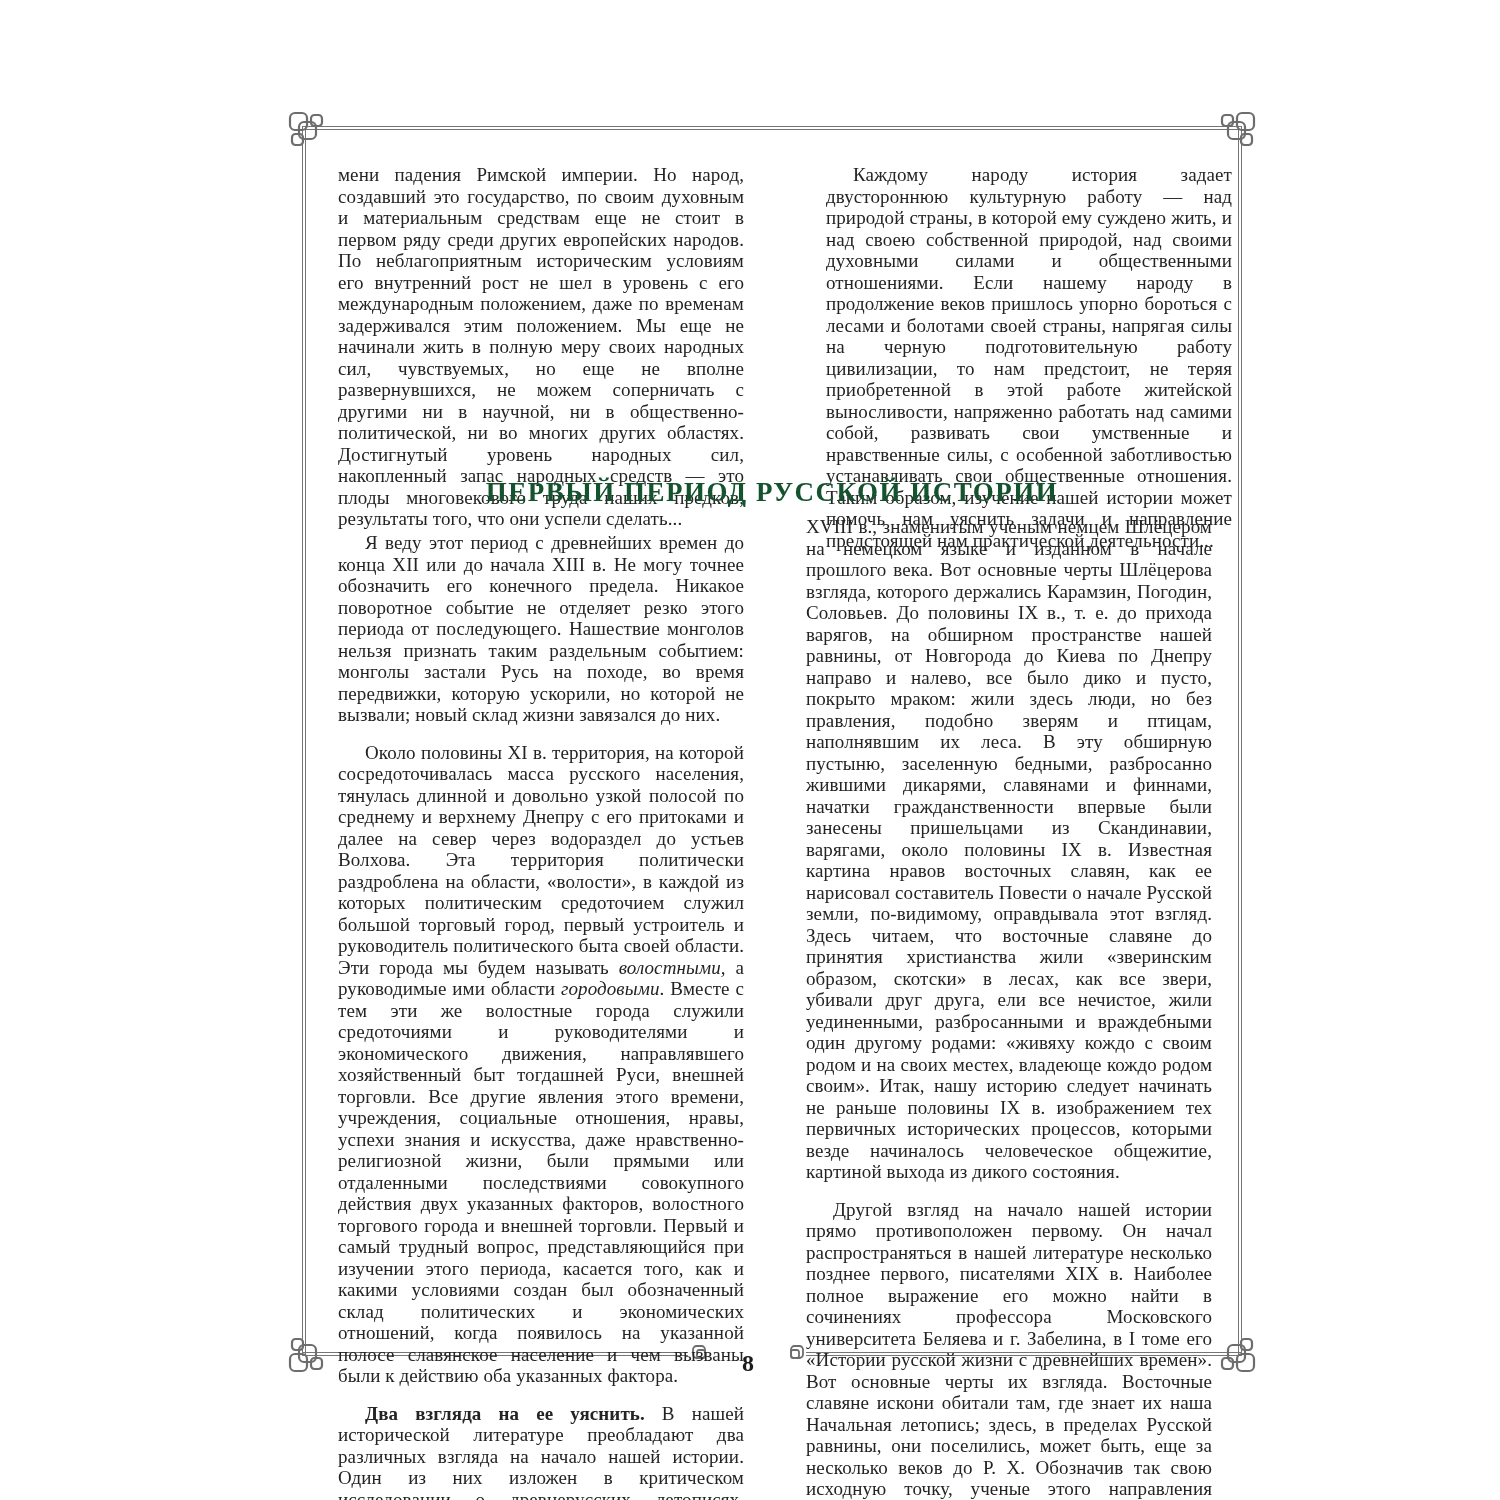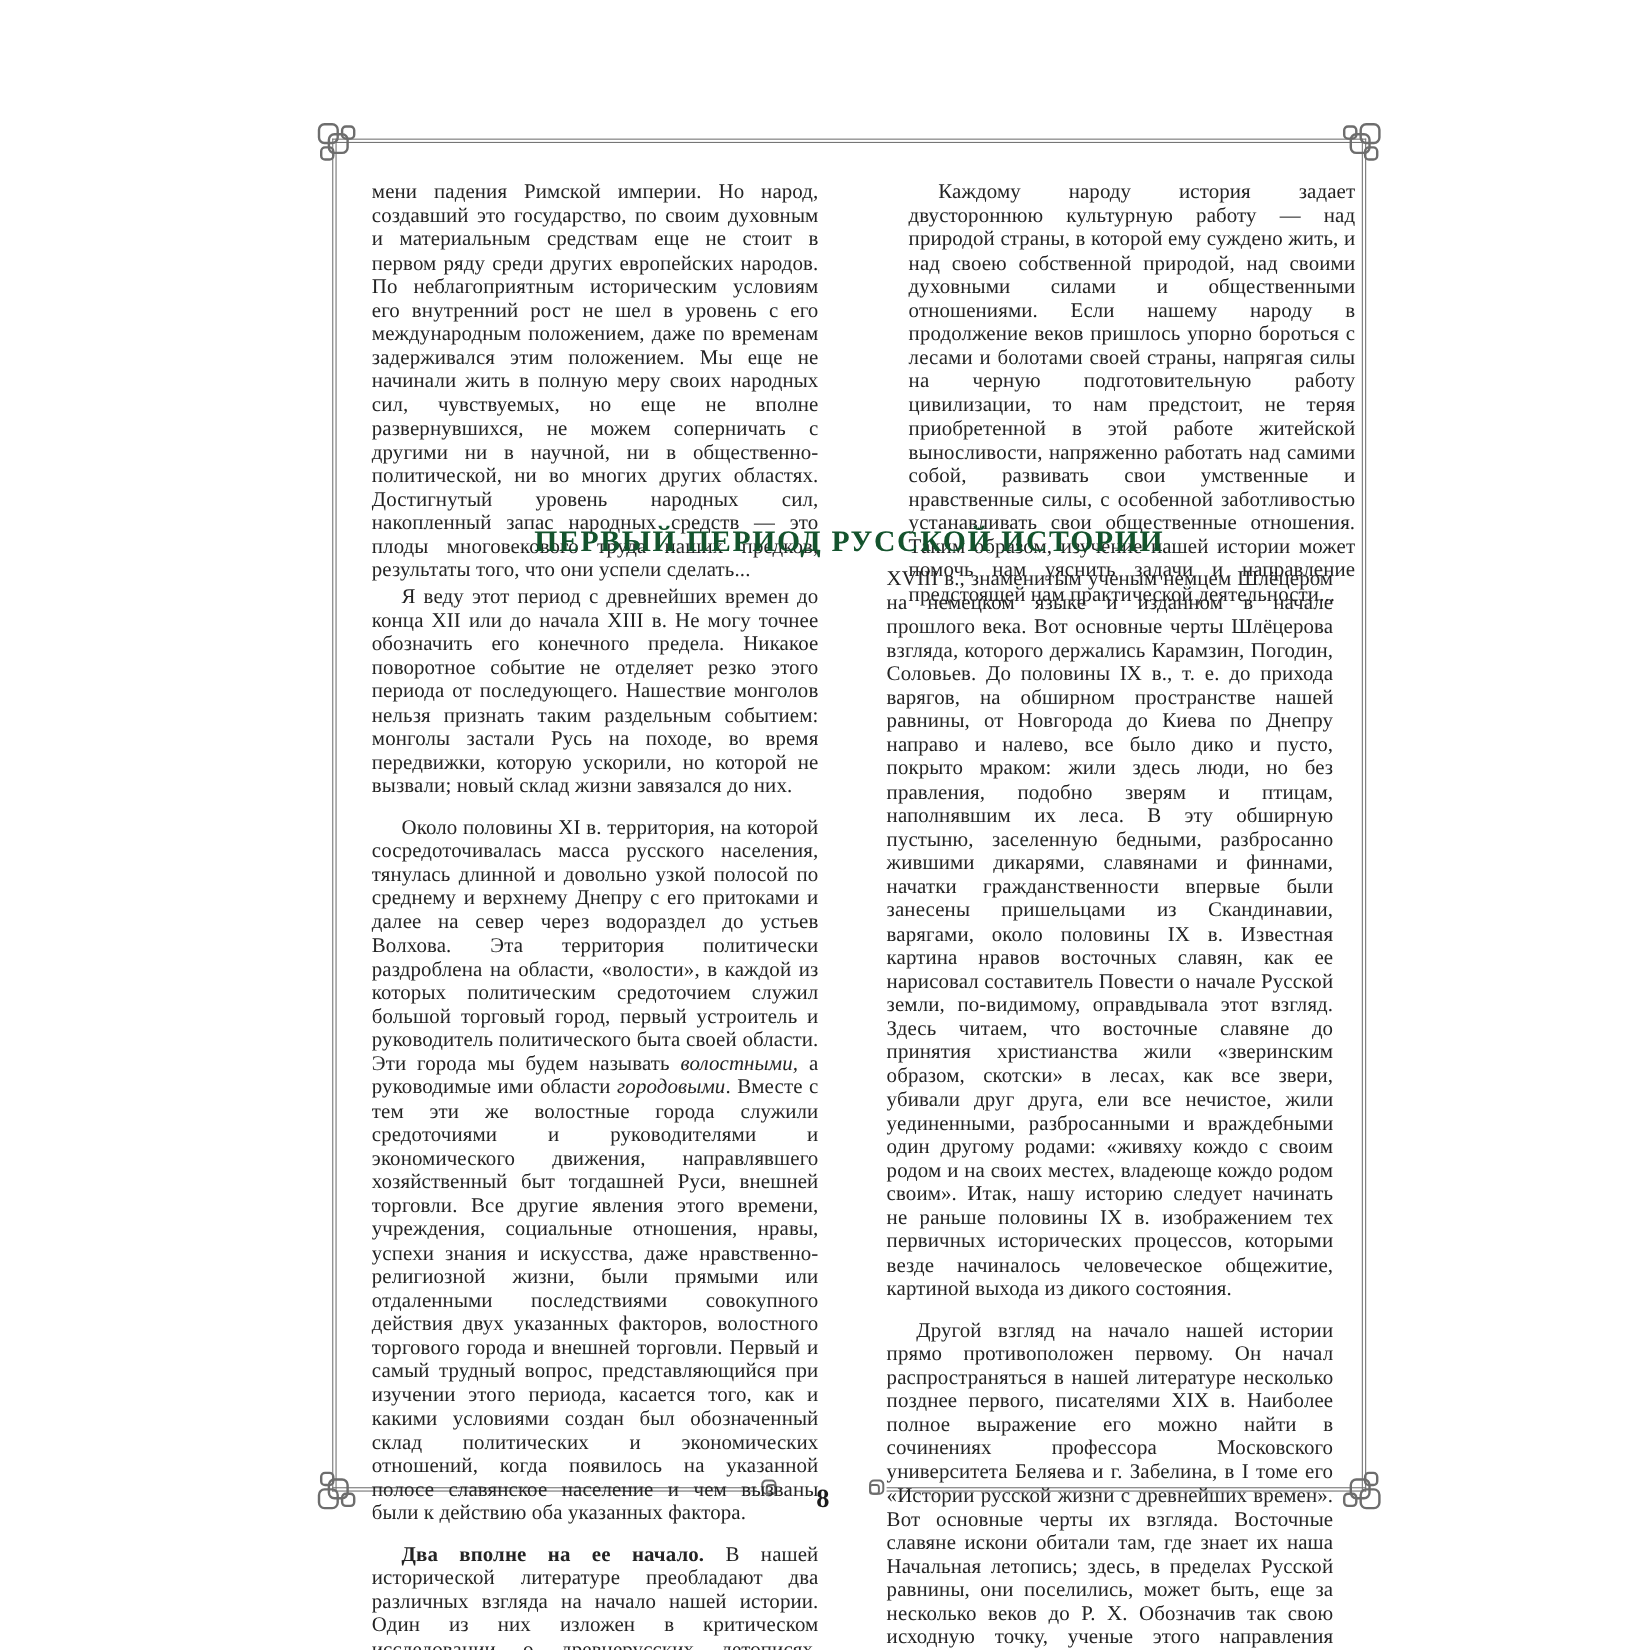--- a/index.html
+++ b/index.html
@@ -106,21 +106,21 @@
 </div>
 <div class="abs col" style="left:810px;top:148px;width:438px;">
   <p>Каждому народу история задает двустороннюю культурную работу — над природой страны, в которой ему суждено жить, и над своею собственной природой, над своими духовными силами и общественными отношениями. Если нашему народу в продолжение веков пришлось упорно бороться с лесами и болотами своей страны, напрягая силы на черную подготовительную работу цивилизации, то нам предстоит, не теряя приобретенной в этой работе житейской выносливости, напряженно работать над самими собой, развивать свои умственные и нравственные силы, с особенной заботливостью устанавливать свои общественные отношения. Таким образом, изучение нашей истории может помочь нам уяснить задачи и направление предстоящей нам практической деятельности...</p>
 </div>
 
 <div class="abs heading" style="left:302px;top:477px;width:940px;">ПЕРВЫЙ ПЕРИОД РУССКОЙ ИСТОРИИ</div>
 
 <div class="abs col" style="left:322px;top:516px;width:438px;">
   <p>Я веду этот период с древнейших времен до конца XII или до начала XIII в. Не могу точнее обозначить его конечного предела. Никакое поворотное событие не отделяет резко этого периода от последующего. Нашествие монголов нельзя признать таким раздельным событием: монголы застали Русь на походе, во время передвижки, которую ускорили, но которой не вызвали; новый склад жизни завязался до них.</p>
   <p><span>Около половины XI в. территория, на которой сосредоточивалась масса русского населения, тянулась длинной и довольно узкой полосой по среднему и верхнему Днепру с его притоками и далее на север через водораздел до устьев Волхова. Эта территория политически раздроблена на области, «волости», в каждой из которых политическим средоточием служил большой торговый город, первый устроитель и руководитель политического быта своей области. Эти города мы будем называть </span><span class="ital">волостными,</span><span> а руководимые ими области </span><span class="ital">городовыми</span><span>. Вместе с тем эти же волостные города служили средоточиями и руководителями и экономического движения, направлявшего хозяйственный быт тогдашней Руси, внешней торговли. Все другие явления этого времени, учреждения, социальные отношения, нравы, успехи знания и искусства, даже нравственно-религиозной жизни, были прямыми или отдаленными последствиями совокупного действия двух указанных факторов, волостного торгового города и внешней торговли. Первый и самый трудный вопрос, представляющийся при изучении этого периода, касается того, как и какими условиями создан был обозначенный склад политических и экономических отношений, когда появилось на указанной полосе славянское население и чем вызваны были к действию оба указанных фактора.</span></p>
-  <p class="gap-before"><span class="lead-bold">Два вполне на ее начало.</span><span> В нашей исторической литературе преобладают два различных взгляда на начало нашей истории. Один из них изложен в критическом исследовании о древнерусских летописях, составленном членом русской Академии наук</span></p>
+  <p class="gap-before"><span class="lead-bold">Два взгляда на ее уяснить.</span><span> В нашей исторической литературе преобладают два различных взгляда на начало нашей истории. Один из них изложен в критическом исследовании о древнерусских летописях, составленном членом русской Академии наук</span></p>
 </div>
 
 <div class="abs col" style="left:790px;top:500px;width:438px;">
   <p class="no-indent">XVIII в., знаменитым ученым немцем Шлёцером на немецком языке и изданном в начале прошлого века. Вот основные черты Шлёцерова взгляда, которого держались Карамзин, Погодин, Соловьев. До половины IX в., т. е. до прихода варягов, на обширном пространстве нашей равнины, от Новгорода до Киева по Днепру направо и налево, все было дико и пусто, покрыто мраком: жили здесь люди, но без правления, подобно зверям и птицам, наполнявшим их леса. В эту обширную пустыню, заселенную бедными, разбросанно жившими дикарями, славянами и финнами, начатки гражданственности впервые были занесены пришельцами из Скандинавии, варягами, около половины IX в. Известная картина нравов восточных славян, как ее нарисовал составитель Повести о начале Русской земли, по-видимому, оправдывала этот взгляд. Здесь читаем, что восточные славяне до принятия христианства жили «зверинским образом, скотски» в лесах, как все звери, убивали друг друга, ели все нечистое, жили уединенными, разбросанными и враждебными один другому родами: «живяху кождо с своим родом и на своих местех, владеюще кождо родом своим». Итак, нашу историю следует начинать не раньше половины IX в. изображением тех первичных исторических процессов, которыми везде начиналось человеческое общежитие, картиной выхода из дикого состояния.</p>
   <p>Другой взгляд на начало нашей истории прямо противоположен первому. Он начал распространяться в нашей литературе несколько позднее первого, писателями XIX в. Наиболее полное выражение его можно найти в сочинениях профессора Московского университета Беляева и г. Забелина, в I томе его «Истории русской жизни с древнейших времен». Вот основные черты их взгляда. Восточные славяне искони обитали там, где знает их наша Начальная летопись; здесь, в пределах Русской равнины, они поселились, может быть, еще за несколько веков до Р. Х. Обозначив так свою исходную точку, ученые этого направления изображают долгий и сложный исторический процесс, которым из первобытных</p>
 </div>
 
 <div class="abs pageno" style="left:688px;top:1350px;width:120px;">8</div>
 
 </body></html>

